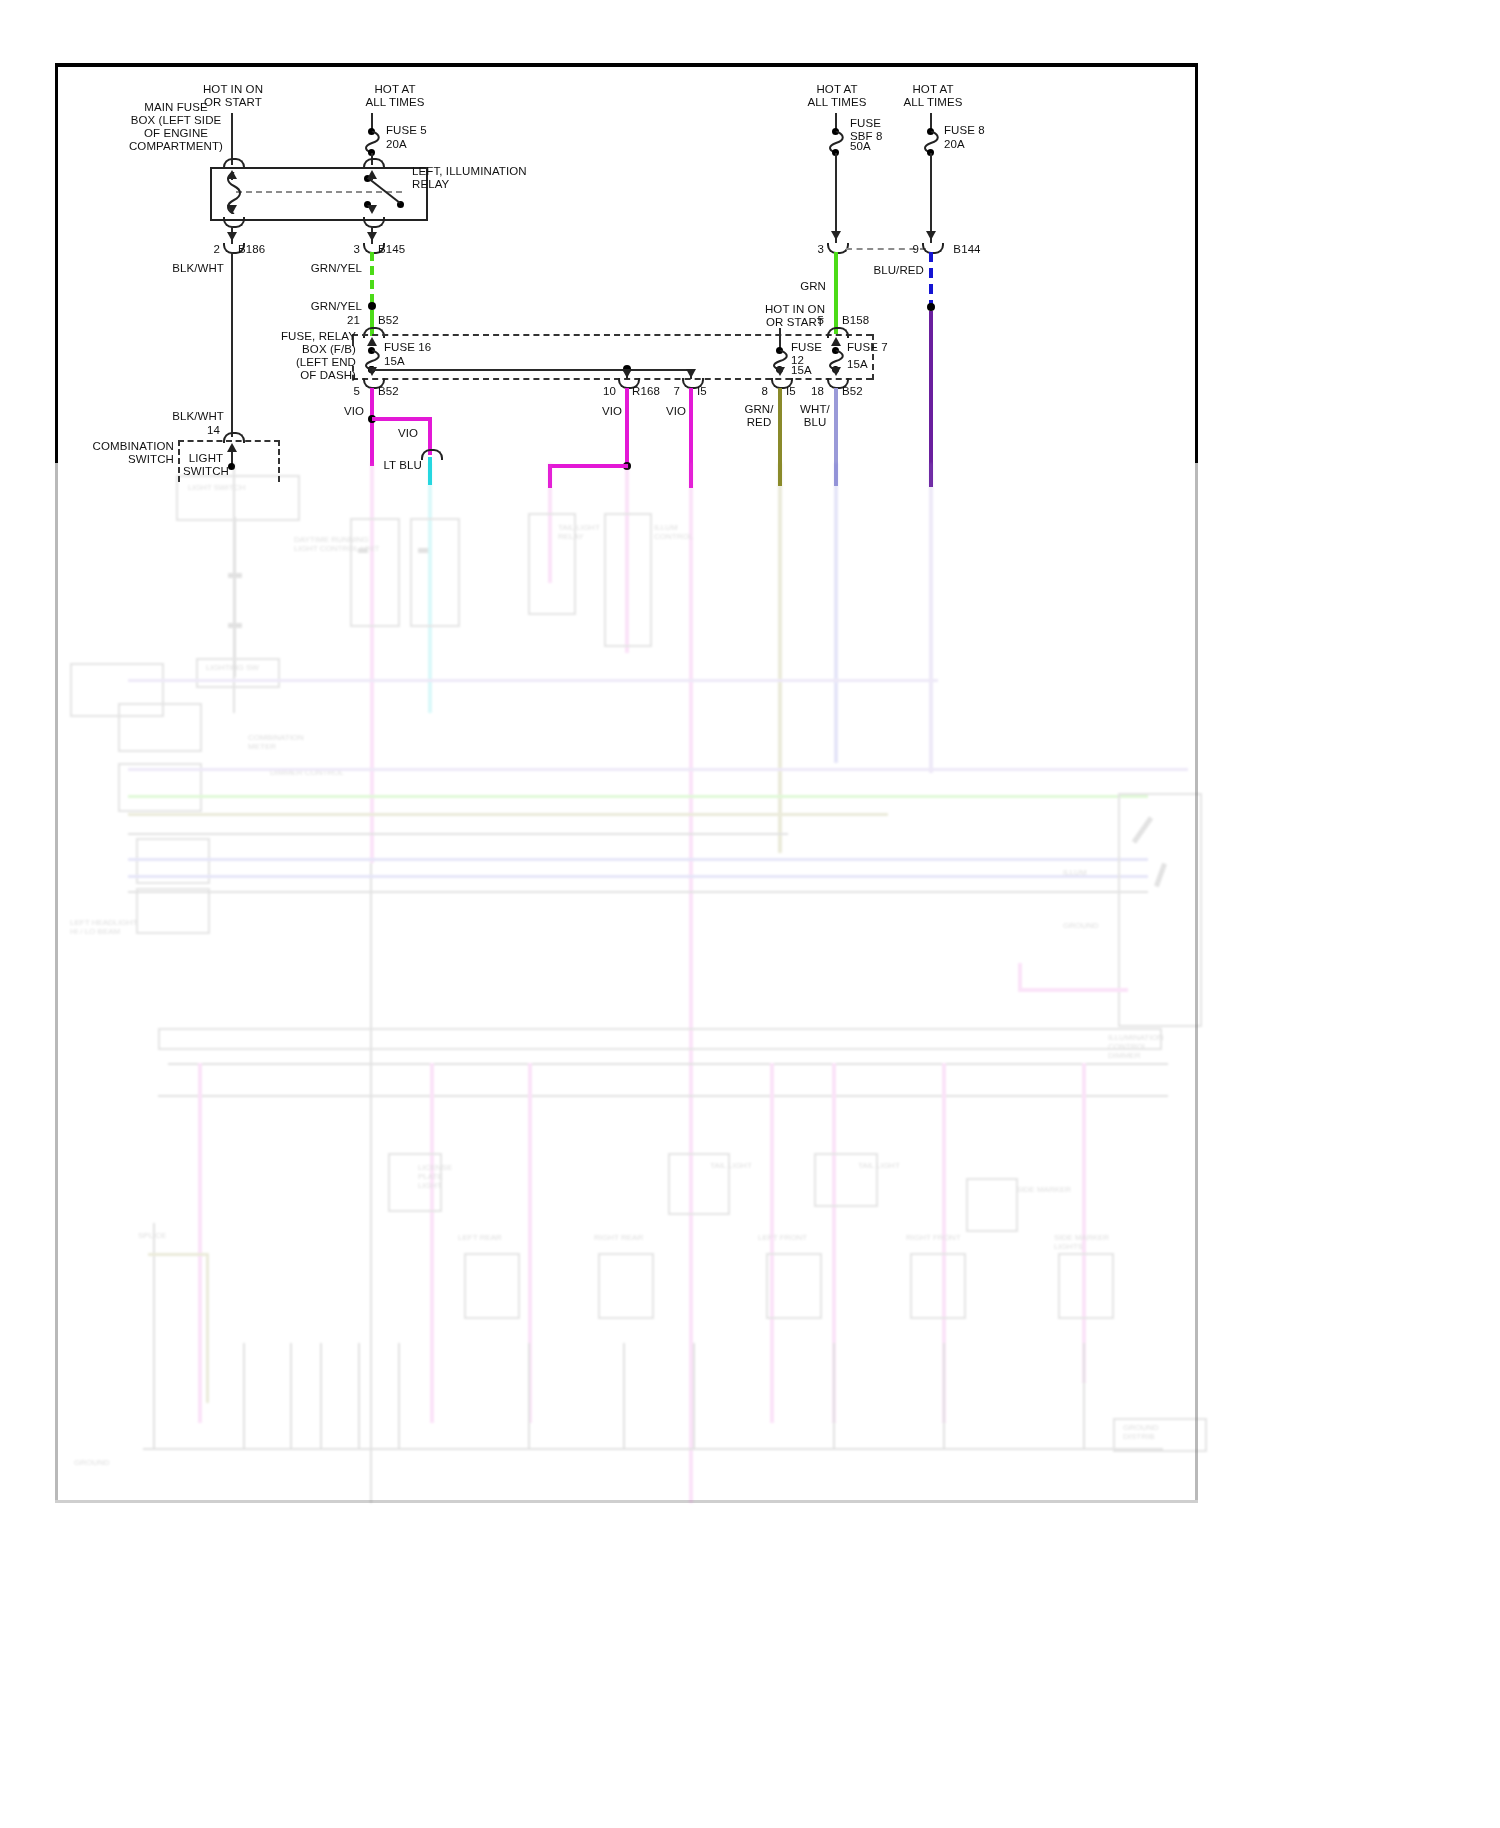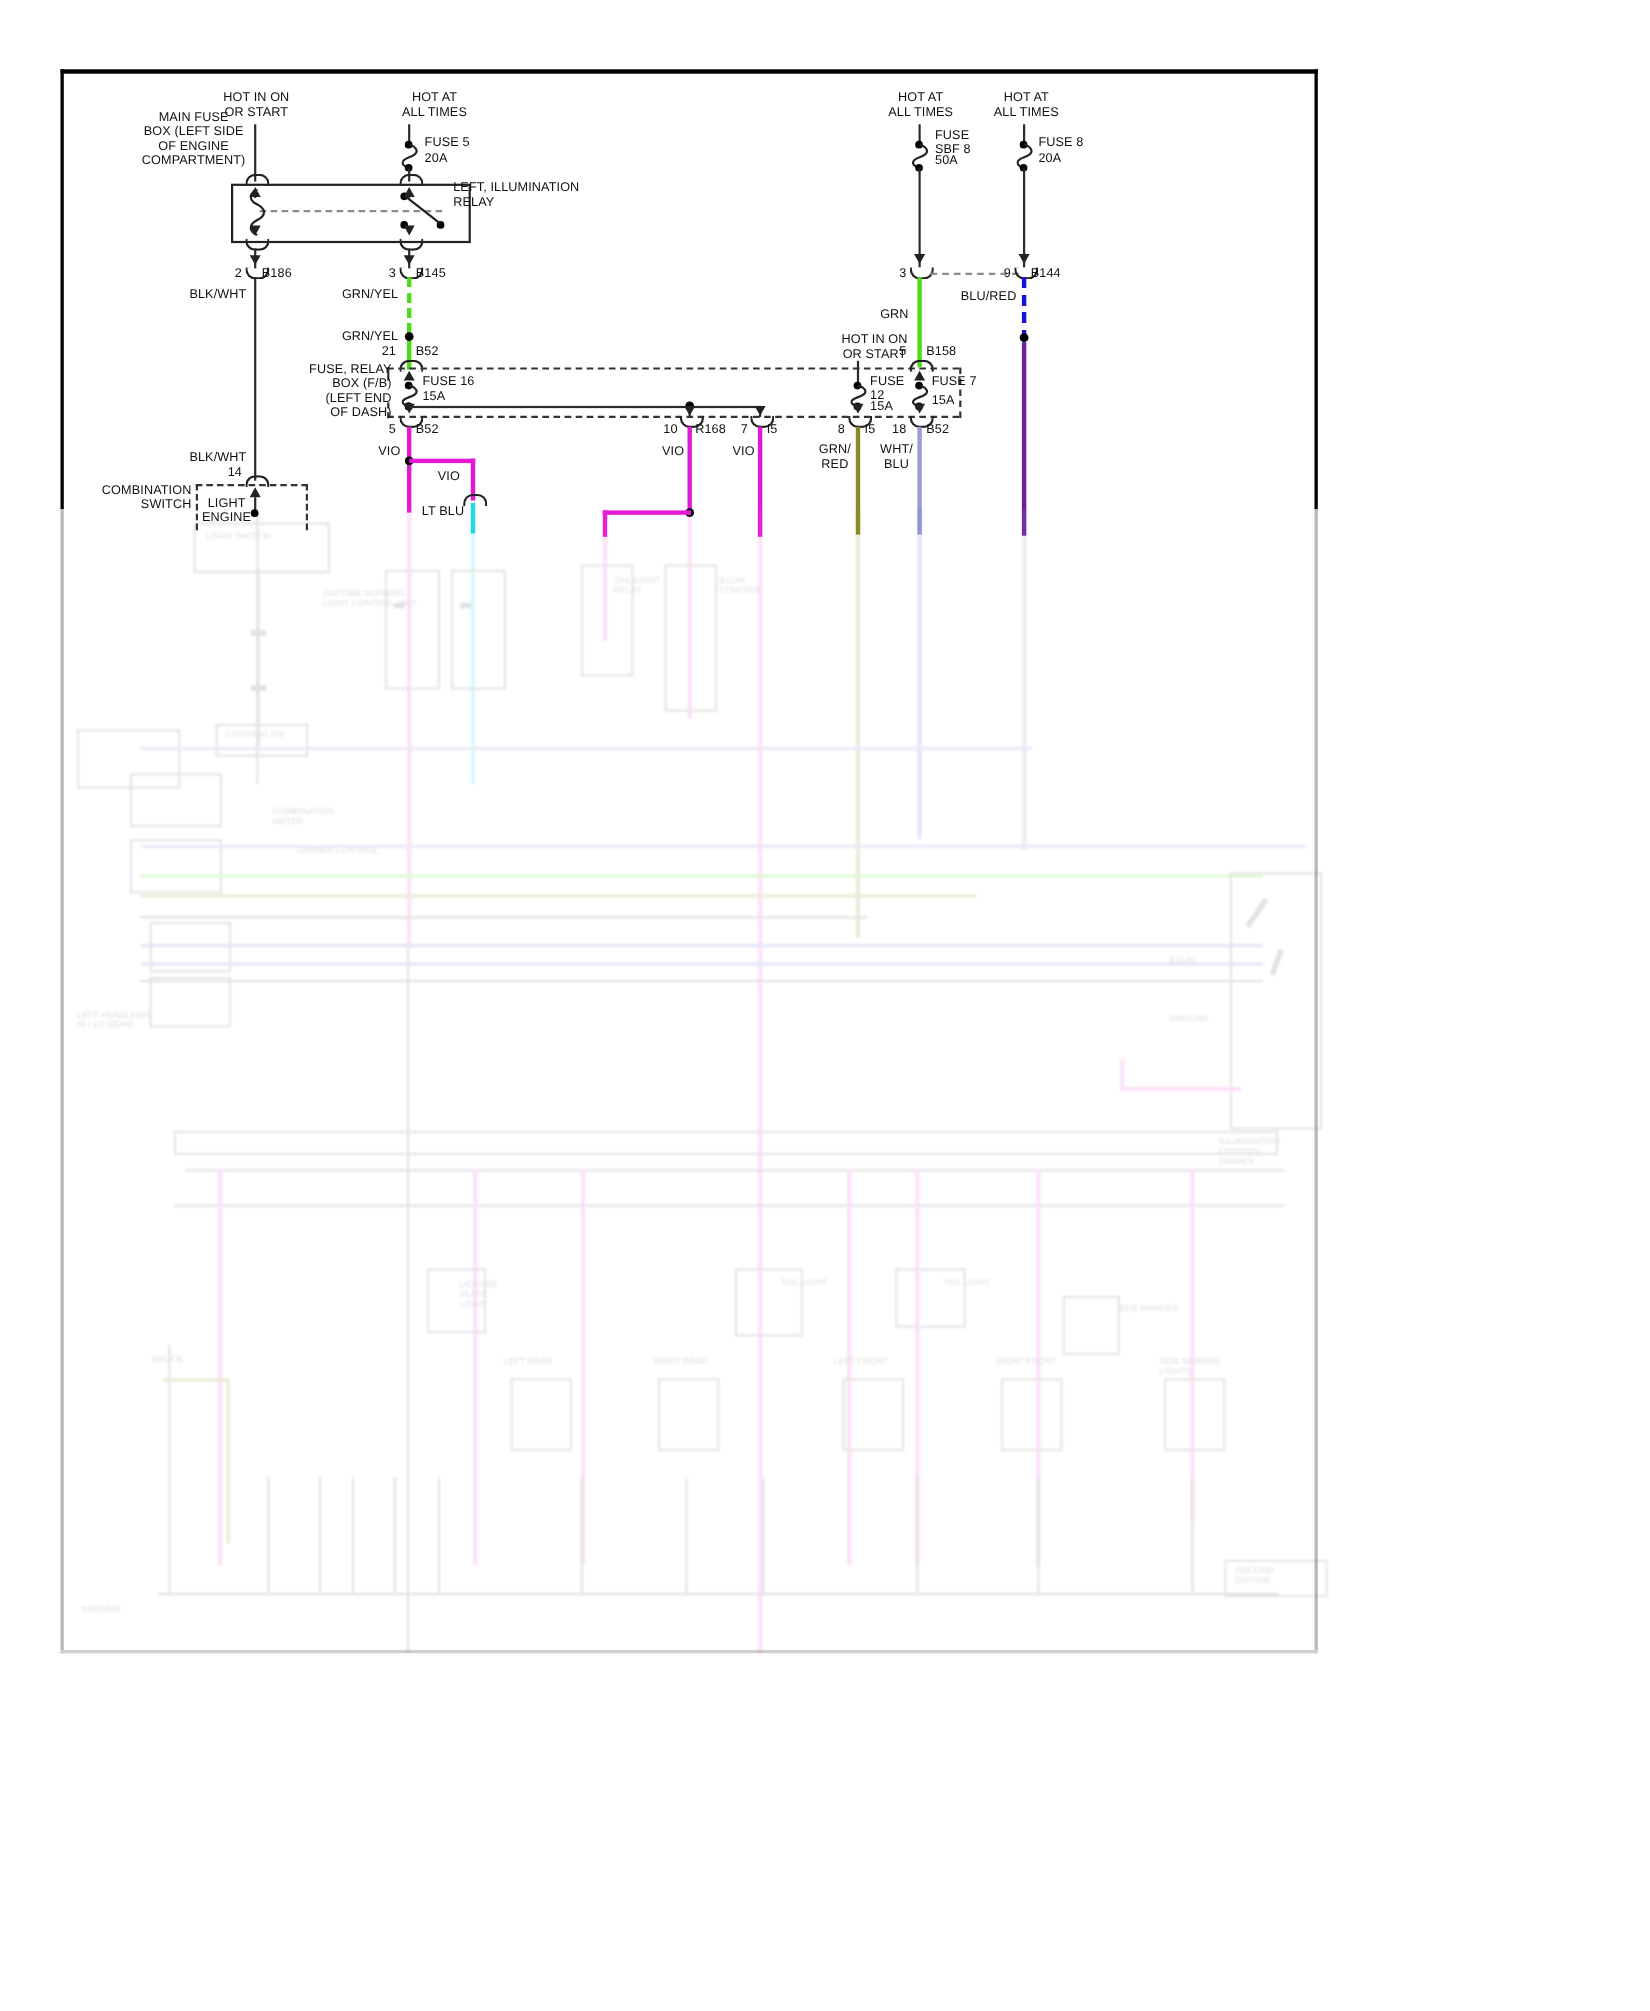--- a/index.html
+++ b/index.html
@@ -121,21 +121,21 @@
   <div class="wire vw" style="left:231px;top:252px;height:185px;"></div>
   <div class="lbl r" style="left:120px;top:262px;width:104px;">BLK/WHT</div>
   <div class="lbl r" style="left:120px;top:410px;width:104px;">BLK/WHT</div>
   <div class="conn" style="left:223px;top:432px;"></div>
   <div class="lbl r" style="left:192px;top:424px;width:28px;">14</div>
 
   <div class="dashbox" style="left:178px;top:440px;width:98px;height:40px;border-bottom:none;"></div>
   <div class="lbl r" style="left:88px;top:440px;width:86px;">COMBINATION
 SWITCH</div>
   <div class="lbl c" style="left:182px;top:452px;width:48px;">LIGHT
-ENGINE</div>
+SWITCH</div>
   <div class="arr-u" style="left:227px;top:443px;"></div>
   <div class="wire vw" style="left:231px;top:452px;height:14px;"></div>
   <div class="dot sm" style="left:228px;top:463px;"></div>
 
   <div class="wire vw" style="left:371px;top:113px;height:18px;"></div>
   <div class="dot sm" style="left:368px;top:128px;"></div>
   <svg style="position:absolute;left:365px;top:131px;width:16px;height:22px;">
     <path d="M7 0 C16 4, 16 9, 7 12 C-1 15, -1 19, 7 22" stroke="#222" stroke-width="2" fill="none"></path>
   </svg>
   <div class="dot sm" style="left:368px;top:149px;"></div>
@@ -279,21 +279,21 @@
   <svg style="position:absolute;left:924px;top:131px;width:16px;height:22px;">
     <path d="M7 0 C16 4, 16 9, 7 12 C-1 15, -1 19, 7 22" stroke="#222" stroke-width="2" fill="none"></path>
   </svg>
   <div class="dot sm" style="left:927px;top:149px;"></div>
   <div class="lbl" style="left:944px;top:124px;width:70px;">FUSE 8</div>
   <div class="lbl" style="left:944px;top:138px;width:70px;">20A</div>
   <div class="wire vw" style="left:930px;top:153px;height:90px;"></div>
   <div class="arr-d" style="left:926px;top:231px;"></div>
   <div class="conn dn" style="left:922px;top:243px;"></div>
   <div class="lbl r" style="left:891px;top:243px;width:28px;">9</div>
-  <div class="lbl" style="left:937px;top:243px;width:60px;">B144</div>
+  <div class="lbl" style="left:937px;top:243px;width:60px;text-align:center;">B144</div>
   <div class="w-blured" style="left:929px;top:252px;height:54px;"></div>
   <div class="lbl r" style="left:856px;top:264px;width:68px;">BLU/RED</div>
   <div class="dot" style="left:927px;top:303px;"></div>
   <div class="w-vio-solid" style="left:929px;top:311px;height:176px;"></div>
 
   <div id="faded">
 
     <div class="f pk" style="left:312px;top:0;width:4px;height:400px;"></div>
     <div class="f cy" style="left:370px;top:0;width:4px;height:250px;"></div>
     <div class="f pk" style="left:490px;top:0;width:4px;height:120px;"></div>

